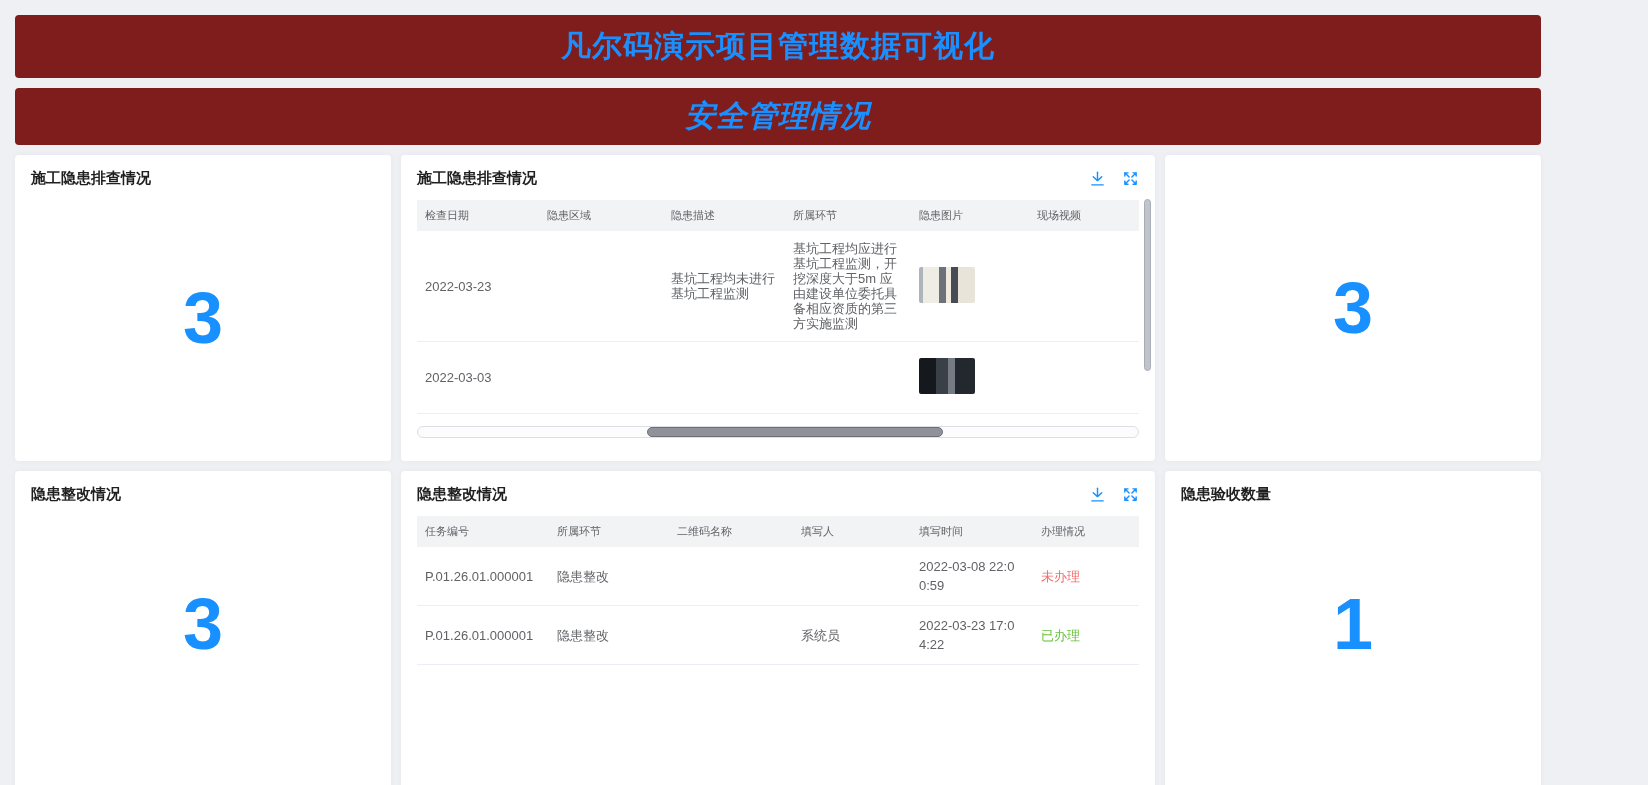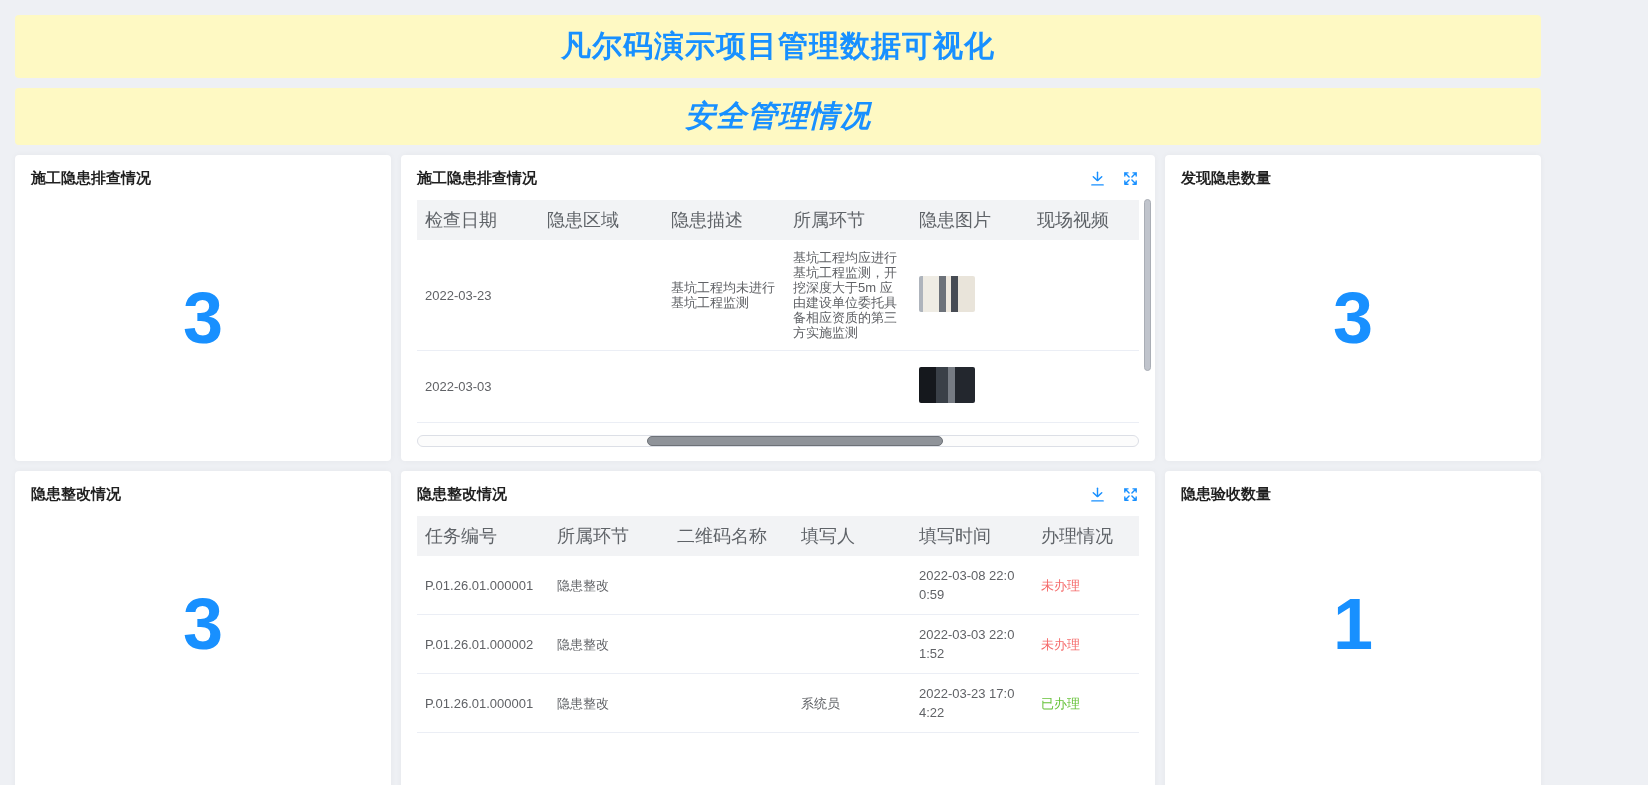--- a/index.html
+++ b/index.html
@@ -5,21 +5,21 @@
   * { box-sizing: border-box; margin: 0; padding: 0; }
   html,body { width: 1648px; height: 785px; overflow: hidden; }
   body {
     background: #eef0f4;
     font-family: "Liberation Sans", "DejaVu Sans", sans-serif;
     color: #333;
   }
   .container { width: 1526px; margin: 15px 0 0 15px; }
 
   .banner {
-    background: #fef9c3;
+    background: #7f1d1d;
     border-radius: 4px;
     height: 63px;
     display: flex; align-items: center; justify-content: center;
     margin-bottom: 10px;
   }
   .banner.sub { height: 57px; font-style: italic; }
   .banner-title {
     color: #1890ff;
     font-size: 30px;
     font-weight: bold;
@@ -48,21 +48,21 @@
   .stat-value { font-size: 72px; font-weight: bold; color: #1890ff; }
   .row2 .stat-value { transform: translateY(-22px); }
 
   table { width: 100%; border-collapse: collapse; table-layout: fixed; margin-top: 12px; font-size: 13px; color: #606266; }
   th {
     background: #f2f3f5;
     font-weight: normal;
     text-align: left;
     padding: 8px 8px;
     color: #5f6368;
-    font-size: 18px;
+    font-size: 11px;
     white-space: nowrap;
     overflow: hidden;
   }
   td {
     padding: 10px 8px;
     border-bottom: 1px solid #ebeef5;
     vertical-align: middle;
     line-height: 15px;
     word-break: break-all;
   }
@@ -194,21 +194,20 @@
         </tbody>
       </table>
 
       <div class="h-scrollbar">
         <div class="h-thumb"></div>
       </div>
       <div class="v-scrollbar"></div>
     </div>
 
     <div class="card stat-card">
-      <div class="card-title">发现隐患数量</div>
       <div class="stat-value-wrap">
         <div class="stat-value">3</div>
       </div>
     </div>
   </div>
 
   <div class="grid-row row2">
 
     <div class="card stat-card">
       <div class="card-title">隐患整改情况</div>
@@ -261,28 +260,20 @@
         <tbody>
           <tr>
             <td>P.01.26.01.000001</td>
             <td>隐患整改</td>
             <td></td>
             <td></td>
             <td class="time-cell">2022-03-08 22:00:59</td>
             <td class="status-danger">未办理</td>
           </tr>
           <tr>
-            <td>P.01.26.01.000002</td>
-            <td>隐患整改</td>
-            <td></td>
-            <td></td>
-            <td class="time-cell">2022-03-03 22:01:52</td>
-            <td class="status-danger">未办理</td>
-          </tr>
-          <tr>
             <td>P.01.26.01.000001</td>
             <td>隐患整改</td>
             <td></td>
             <td>系统员</td>
             <td class="time-cell">2022-03-23 17:04:22</td>
             <td class="status-success">已办理</td>
           </tr>
         </tbody>
       </table>
     </div>

